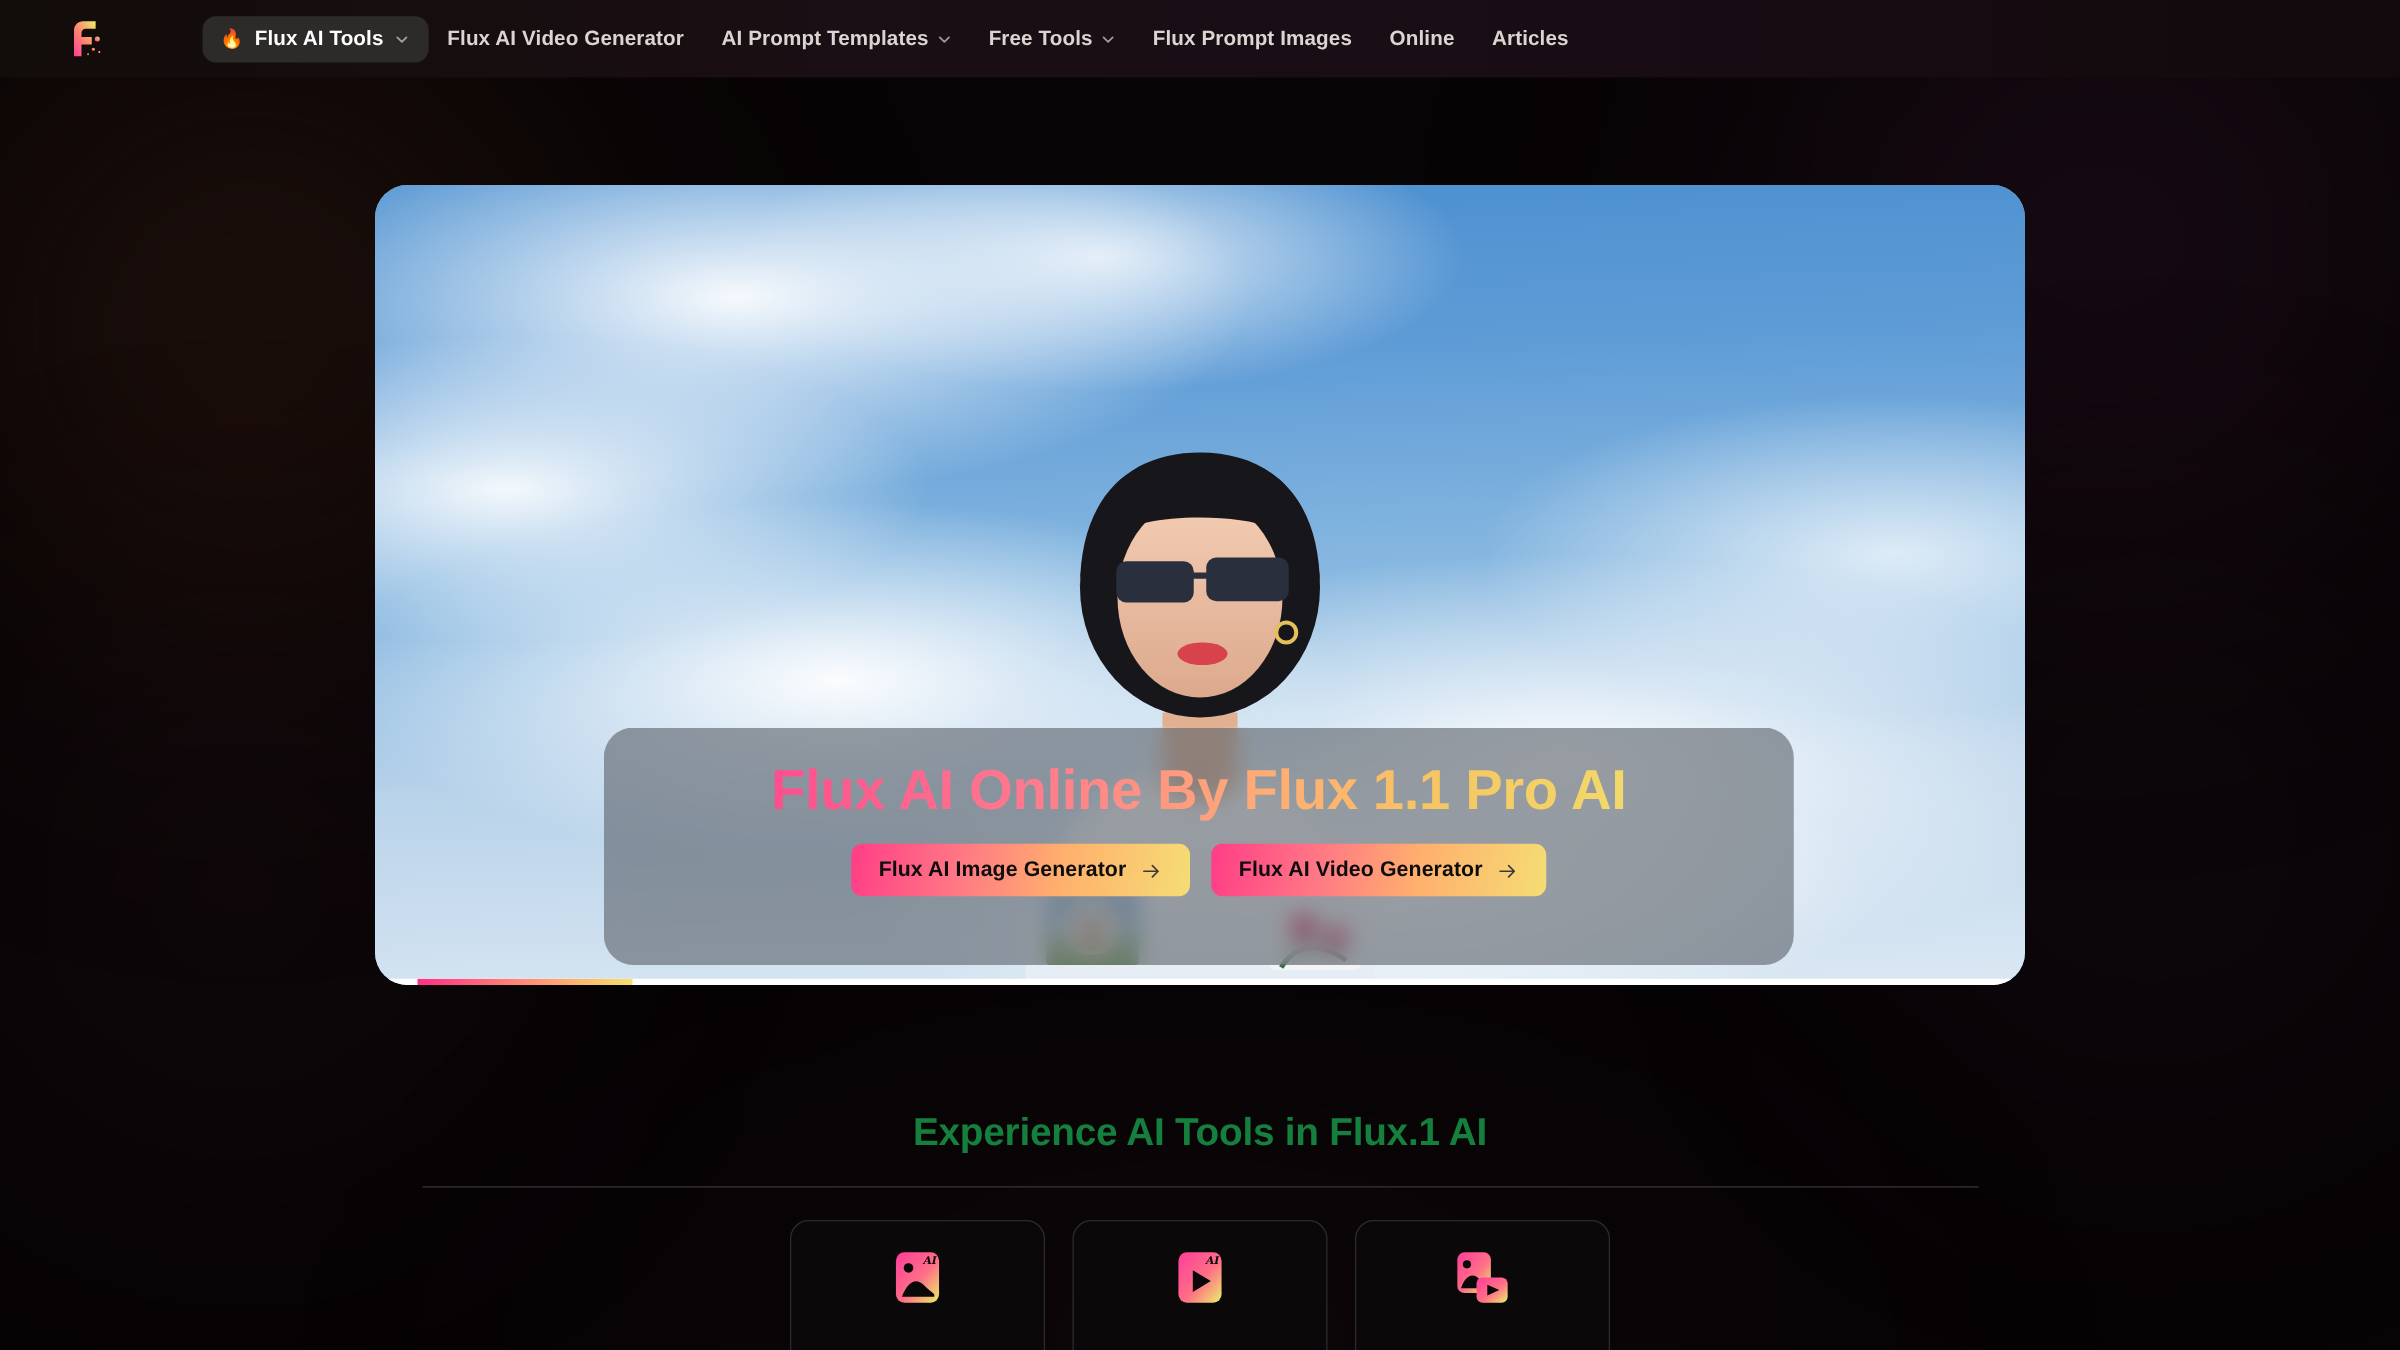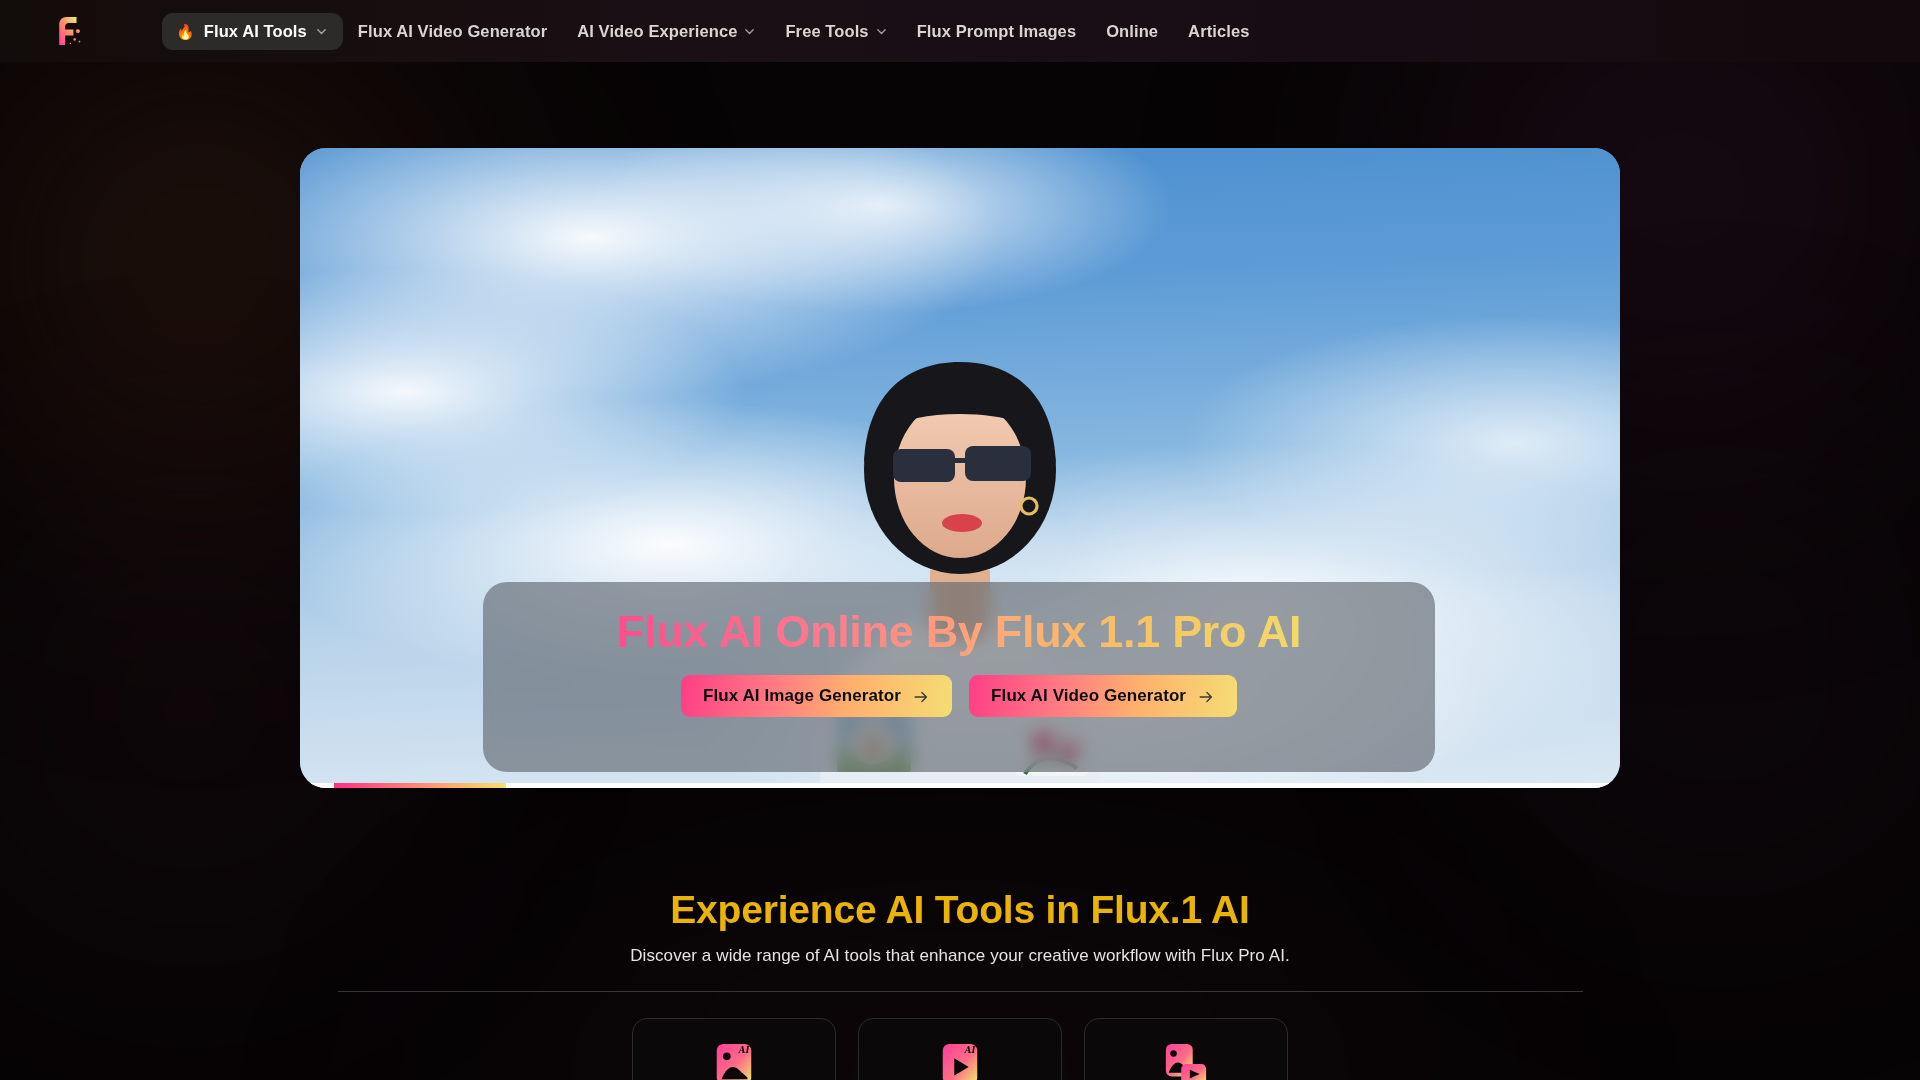--- a/index.html
+++ b/index.html
@@ -115,21 +115,21 @@
 
   .progress-track {
     position:absolute; left:0; bottom:0; width:100%; height:5px; background:#ffffff;
     border-bottom-left-radius:26px; border-bottom-right-radius:26px; overflow:hidden;
   }
   .progress-fill { height:100%; width:13.2%; margin-left:2.6%;
     background:linear-gradient(90deg,#ff2f86 0%,#ff8f74 52%,#f5e06b 100%); }
 
   
   .tools { position:absolute; left:300px; top:888px; width:1320px; z-index:10; text-align:center; }
-  .tools-title { font-size:39px; font-weight:800; color:#eab308; letter-spacing:-.2px; }
+  .tools-title { font-size:31px; font-weight:800; color:#15803d; letter-spacing:-.2px; }
   .tools-sub { margin-top:14px; font-size:17px; font-weight:400; color:#e6e3e0; letter-spacing:.1px; }
   .divider { margin:25px auto 0; width:1245px; height:1px; background:#38363a; }
 
   .cards { margin-top:26px; display:flex; gap:22px; justify-content:center; }
   .card {
     width:204px; height:120px; border-radius:15px;
     background:#0b0809; border:1px solid #2e2b2f;
     display:flex; align-items:flex-start; justify-content:center; padding-top:22px;
   }
   .card-icon { width:46px; height:46px;font-style:italic; }
@@ -174,21 +174,21 @@
             <path d="M2 4.2 L6 8.2 L10 4.2" fill="none" stroke="#cfccc8" stroke-width="1.5" stroke-linecap="round" stroke-linejoin="round"></path>
           </svg>
       </span>
     </div>
 
     <div class="nav-item">
       <span>Flux AI Video Generator</span>
     </div>
 
     <div class="nav-item">
-      <span>AI Video Experience</span>
+      <span>AI Prompt Templates</span>
       <span class="chev">
         <svg viewBox="0 0 12 12" width="11" height="11">
             <path d="M2 4.2 L6 8.2 L10 4.2" fill="none" stroke="#cfccc8" stroke-width="1.5" stroke-linecap="round" stroke-linejoin="round"></path>
           </svg>
       </span>
     </div>
 
     <div class="nav-item">
       <span>Free Tools</span>
       <span class="chev">
@@ -286,21 +286,20 @@
     </div>
 
     <div class="progress-track">
       <div class="progress-fill" style="width: 13%;"></div>
     </div>
   </div>
 </section>
 
 <section class="tools">
   <h2 class="tools-title">Experience AI Tools in Flux.1 AI</h2>
-  <p class="tools-sub">Discover a wide range of AI tools that enhance your creative workflow with Flux Pro AI.</p>
   <div class="divider"></div>
 
   <div class="cards">
 
     <div class="card">
       <span class="card-icon">
         <svg viewBox="0 0 48 48" width="46" height="46">
           <defs>
               <linearGradient id="g1" x1="0" y1="0" x2="1" y2="1">
             <stop offset="0%" stop-color="#ff3d9a"></stop>

